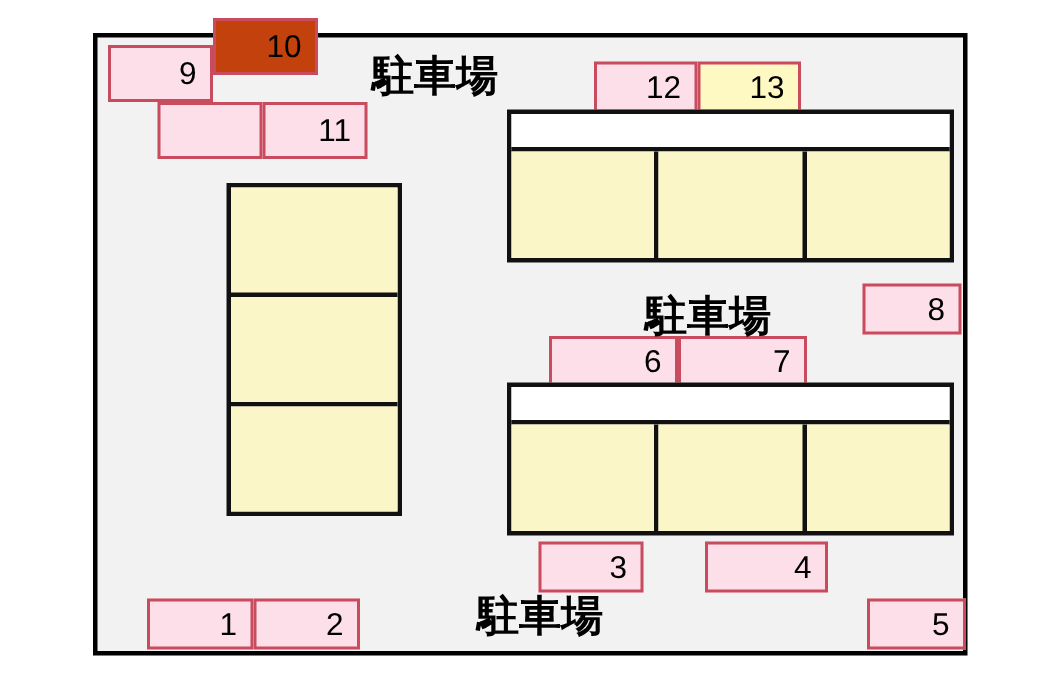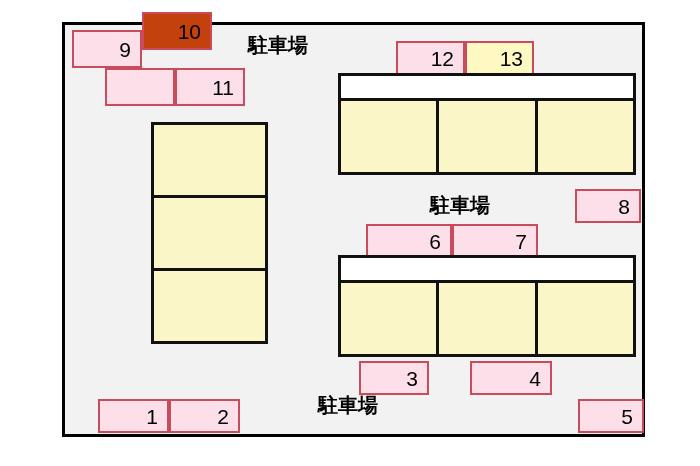--- a/index.html
+++ b/index.html
@@ -82,21 +82,21 @@
   }
   .building.vertical .units .unit {
     border-right: none;
     border-bottom: 3px solid #111111;
   }
   .building.vertical .units .unit:last-child { border-bottom: none; }
 
   
   .caption {
     position: absolute;
-    font-size: 20px;
+    font-size: 28px;
     font-weight: 700;
     color: #000000;
     letter-spacing: 0px;
     white-space: nowrap;
     z-index: 5;
     font-family: "DejaVu Sans", "Liberation Sans", sans-serif;
   }
 </style>
 </head>
 <body>

